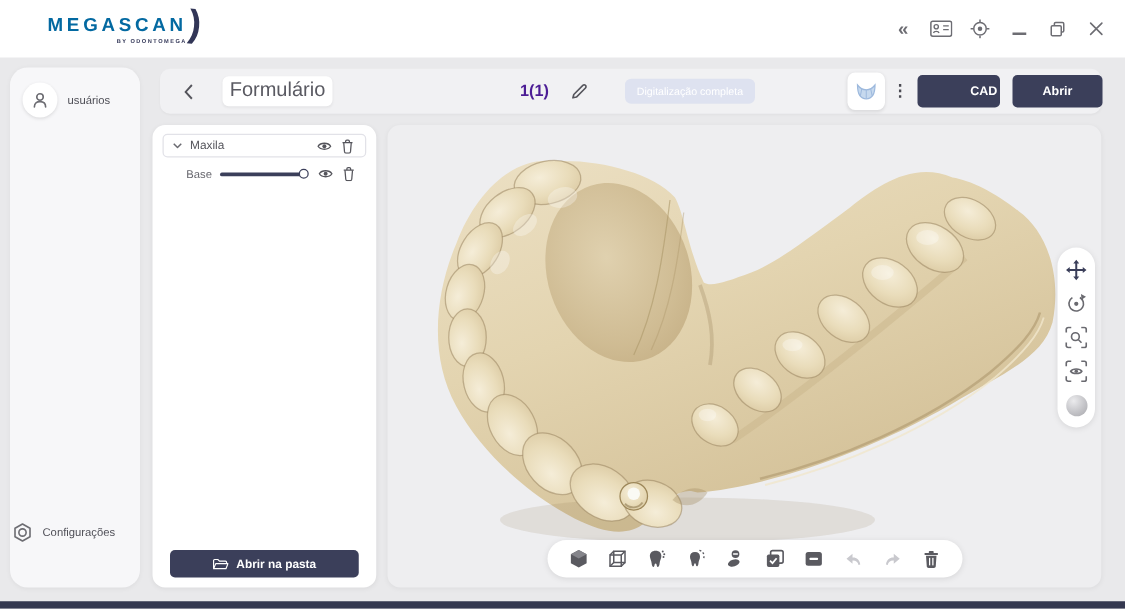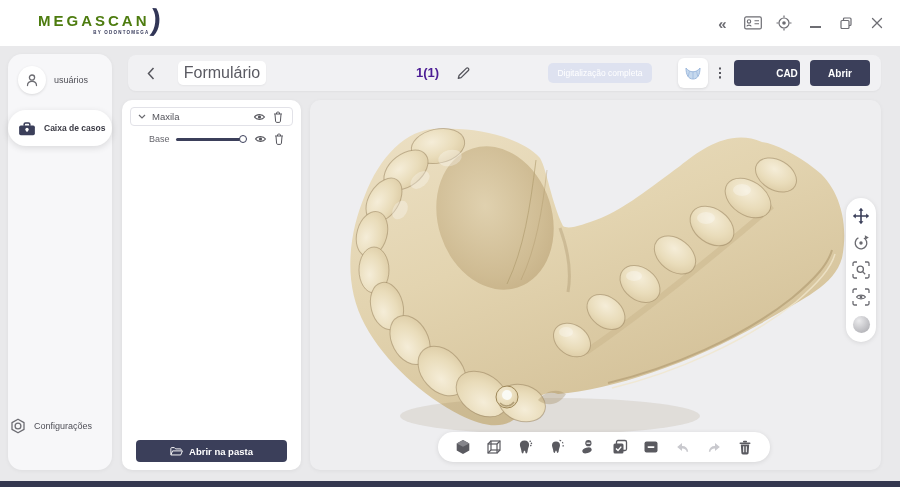--- a/index.html
+++ b/index.html
@@ -4,21 +4,21 @@
 <style>
   * { margin:0; padding:0; box-sizing:border-box; }
   html,body { width:900px; height:487px; }
   body { font-family:"Liberation Sans", sans-serif; background:#e9e9eb; position:relative; overflow:hidden; }
   .abs { position:absolute; }
 
   
   .header { left:0; top:0; width:900px; height:46px; background:#ffffff; }
   .logo { left:38px; top:7px; display:flex; align-items:flex-start; }
   .logo-textwrap { display:flex; flex-direction:column; align-items:flex-end; margin-top:6px; }
-  .logo-text { font-size:15px; font-weight:bold; letter-spacing:3px; color:#4d7c0f; line-height:15px; }
+  .logo-text { font-size:15px; font-weight:bold; letter-spacing:3px; color:#0369a1; line-height:15px; }
   .logo-sub { font-size:4.5px; letter-spacing:1.2px; color:#323657; margin-top:2px; font-weight:bold; }
   .logo-swoosh { font-size:30px; font-weight:bold; color:#323657; line-height:26px; margin-left:1px; transform:rotate(6deg); }
   .win-controls { right:14px; top:0; height:46px; display:flex; align-items:center; gap:13px; }
   .win-btn { width:18px; height:18px; display:flex; align-items:center; justify-content:center; color:#6d6d73; cursor:default; }
   .collapse-glyph { font-size:15px; color:#6d6d73; font-weight:bold; letter-spacing:-1px; }
   .min-bar { width:11px; height:2px; background:#6d6d73; margin-top:7px; }
 
   
   .sidebar { left:8px; top:54px; width:104px; height:416px; background:#f7f7f9; border-radius:14px; box-shadow:0 1px 4px rgba(0,0,0,0.05); }
   .side-item { position:absolute; left:0; width:104px; height:36px; display:flex; align-items:center; padding-left:10px; }
@@ -30,26 +30,26 @@
   .item-settings { bottom:26px; padding-left:2px; }
 
   
   .topbar { left:128px; top:55px; width:753px; height:36px; background:#f1f1f3; border-radius:8px; box-shadow:0 1px 2px rgba(0,0,0,0.04); }
   .back-btn { left:16px; top:10px; width:14px; height:16px; display:flex; align-items:center; justify-content:center; }
   .tab { top:6px; height:24px; border-radius:5px; display:flex; align-items:center; justify-content:center; font-size:16px; }
   .tab-form { left:50px; width:88px; background:#ffffff; color:#5a5a62; box-shadow:0 1px 2px rgba(0,0,0,0.05); }
   .tab-viewer { left:138px; width:122px; background:#3b3f5a; color:#ffffff; font-weight:bold; }
   .case-count { left:288px; top:0; height:36px; line-height:36px; font-size:13px; font-weight:bold; color:#4c1d95; }
   .pencil-btn { left:328px; top:11px; width:14px; height:14px; }
-  .status-pill { left:372px; top:8px; width:104px; height:20px; background:#dee2f0; border-radius:5px; color:#ffffff; font-size:8.5px; display:flex; align-items:center; justify-content:center;margin-left:48px; }
+  .status-pill { left:372px; top:8px; width:104px; height:20px; background:#dee2f0; border-radius:5px; color:#ffffff; font-size:8.5px; display:flex; align-items:center; justify-content:center; }
   .tooth-btn { left:550px; top:3px; width:30px; height:30px; background:#ffffff; border-radius:6px; box-shadow:0 1px 3px rgba(0,0,0,0.10); display:flex; align-items:center; justify-content:center; }
   .dots-btn { left:585px; top:0; width:14px; height:36px; line-height:36px; text-align:center; font-size:13px; font-weight:bold; color:#4a4a52; }
   .navy-btn { top:5px; height:26px; background:#3b3f5a; border-radius:4px; color:#ffffff; font-size:10px; font-weight:bold; display:flex; align-items:center; justify-content:center; }
   .btn-cad { left:606px; width:66px;padding-left:40px; }
-  .btn-open { left:682px; width:60px; }
+  .btn-open { left:682px; width:72px; }
 
   
   .layers { left:122px; top:100px; width:179px; height:370px; background:#ffffff; border-radius:10px; box-shadow:0 1px 4px rgba(0,0,0,0.06); }
   .group-row { position:absolute; left:8px; top:7px; width:163px; height:19px; border:1px solid #e2e2e8; border-radius:4px; background:#fff; display:flex; align-items:center; padding:0 7px; }
   .group-row .lbl { font-size:9.5px; color:#55555c; margin-left:6px; flex:1; }
   .base-row { position:absolute; left:8px; top:30px; width:163px; height:18px; display:flex; align-items:center; padding:0 7px 0 19px; }
   .base-row .lbl { font-size:9px; color:#66666d; margin-right:6px; }
   .slider { flex:1; height:3px; background:#3b3f5a; border-radius:2px; position:relative; margin-right:10px; }
   .slider-thumb { position:absolute; right:-4px; top:50%; transform:translateY(-50%); width:8px; height:8px; background:#ffffff; border:1.5px solid #3b3f5a; border-radius:50%; }
   .row-icon { width:14px; display:flex; justify-content:center; margin-left:5px; }
@@ -115,29 +115,20 @@
 
 <div class="abs sidebar">
   <div class="side-item item-users">
     <div class="avatar-circle">
       <svg width="14" height="14" viewBox="0 0 14 14">
         <circle cx="7" cy="4.6" r="2.6" fill="none" stroke="#6d6d73" stroke-width="1.3"></circle>
         <path d="M2.5,12.5 C2.5,9.6 4.5,8.3 7,8.3 C9.5,8.3 11.5,9.6 11.5,12.5" fill="none" stroke="#6d6d73" stroke-width="1.3" stroke-linecap="round"></path>
       </svg>
     </div>
     <span class="lbl">usuários</span>
-  </div>
-  <div class="side-item item-cases">
-    <svg width="18" height="15" viewBox="0 0 16 13">
-      <path d="M5.5,4 V2.8 C5.5,2.1 6,1.6 6.7,1.6 H9.3 C10,1.6 10.5,2.1 10.5,2.8 V4" fill="none" stroke="#3b3f5a" stroke-width="1.4"></path>
-      <rect x="1" y="3.8" width="14" height="8.6" rx="1.5" fill="#3b3f5a"></rect>
-      <circle cx="8" cy="7.4" r="1.5" fill="#ffffff"></circle>
-      <rect x="7.4" y="7.4" width="1.2" height="2" fill="#ffffff"></rect>
-    </svg>
-    <span class="lbl">Caixa de casos</span>
   </div>
   <div class="side-item item-settings">
     <svg width="16" height="16" viewBox="0 0 16 16">
       <polygon points="8,1.2 14,4.6 14,11.4 8,14.8 2,11.4 2,4.6" fill="none" stroke="#6d6d73" stroke-width="1.3" stroke-linejoin="round"></polygon>
       <circle cx="8" cy="8" r="2.9" fill="none" stroke="#6d6d73" stroke-width="1.3"></circle>
     </svg>
     <span class="lbl">Configurações</span>
   </div>
 </div>
 

